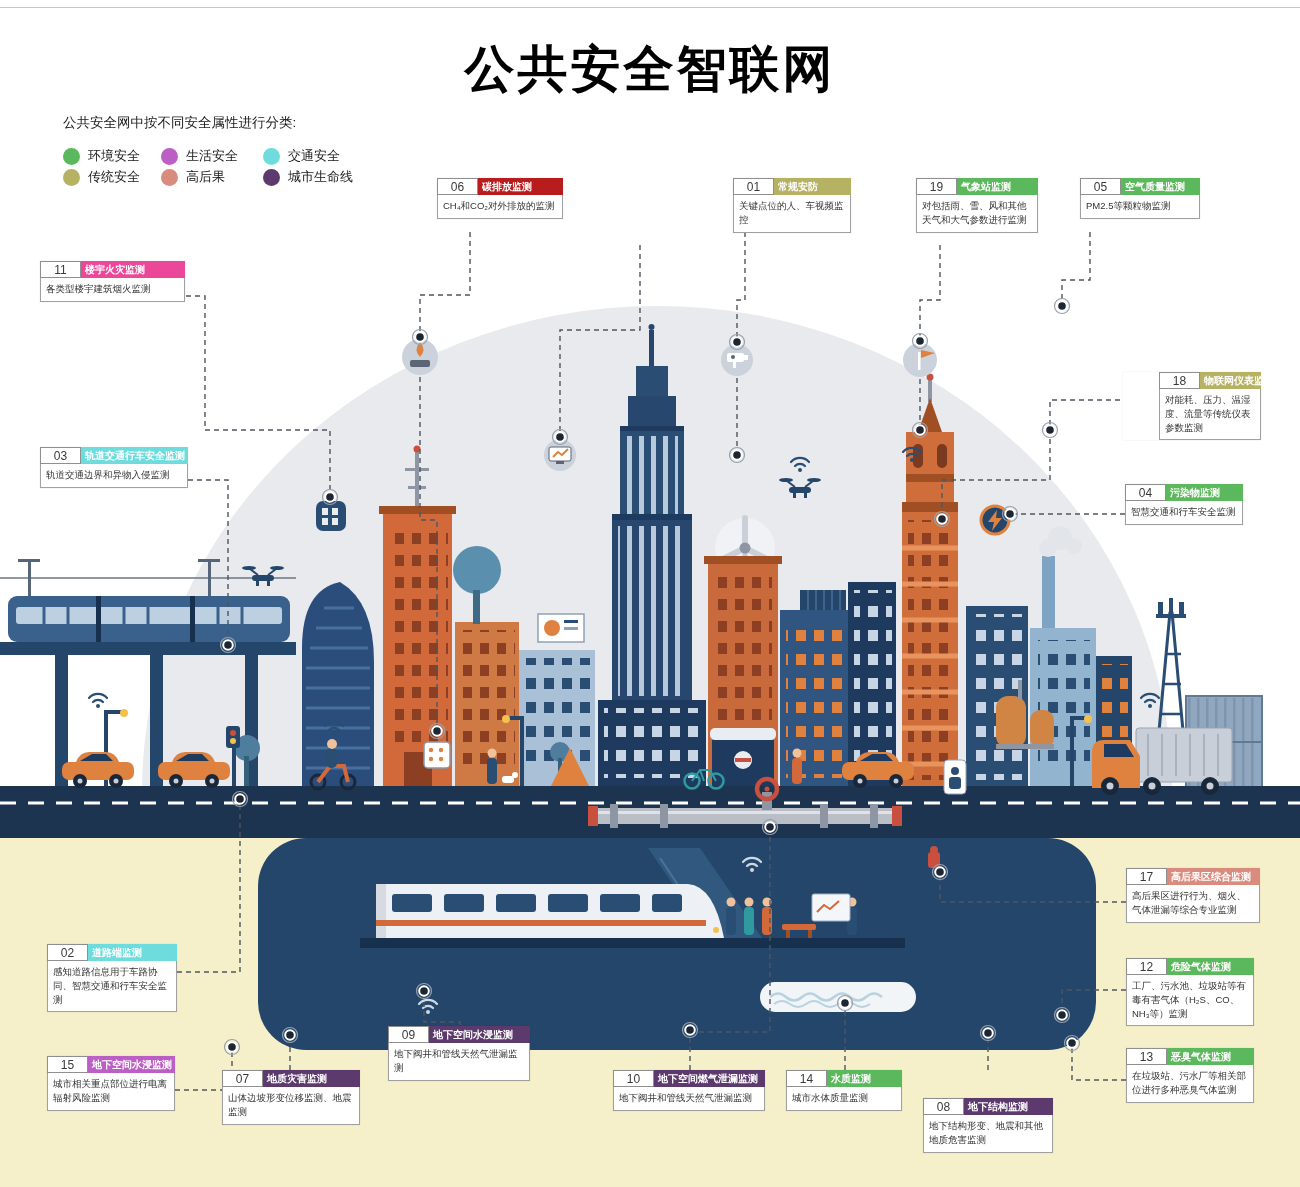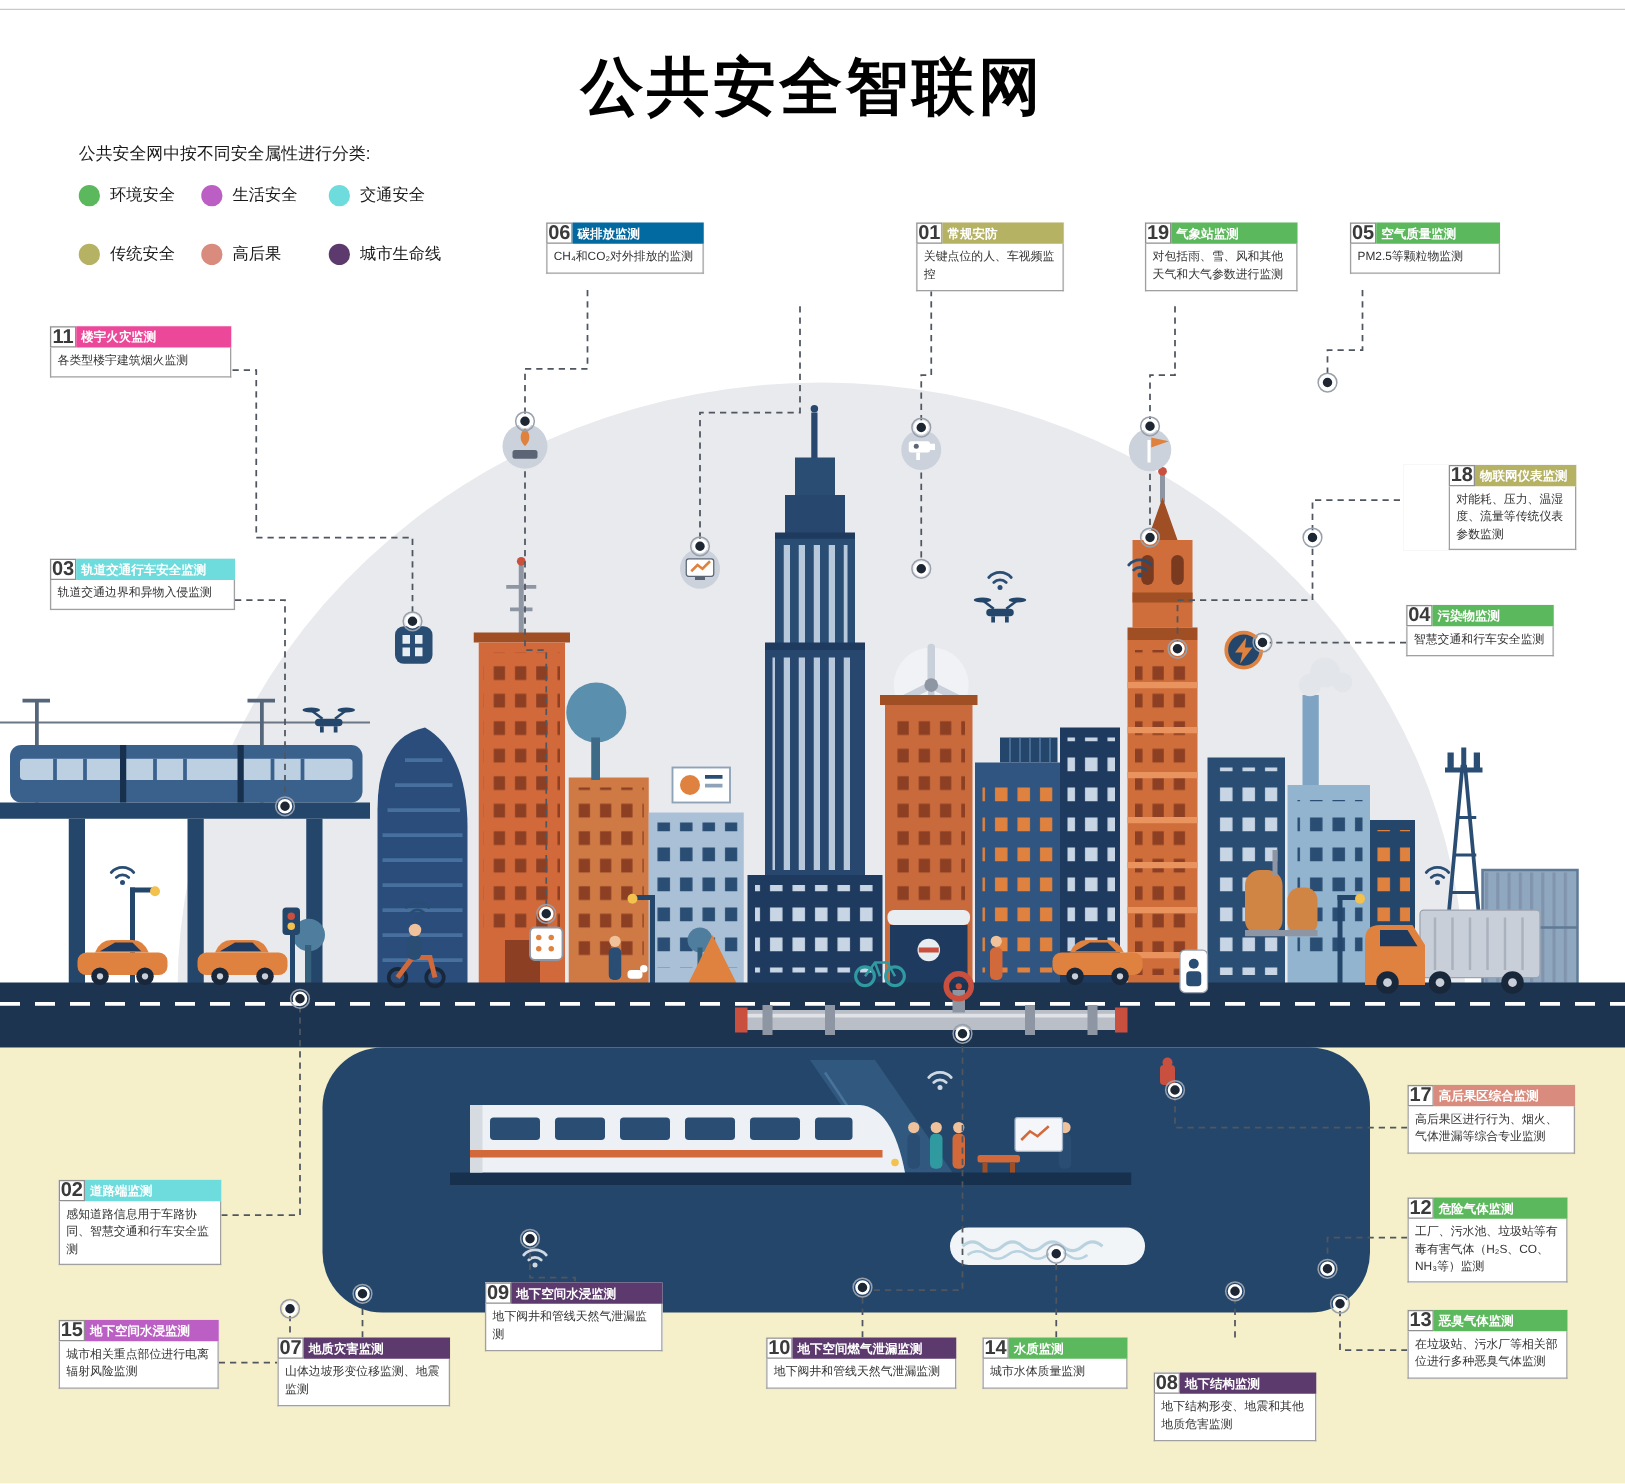--- a/index.html
+++ b/index.html
@@ -4,29 +4,29 @@
 <style>
   * { margin:0; padding:0; box-sizing:border-box; }
   html,body { background:#ffffff; }
   body { font-family:"Liberation Sans","DejaVu Sans",sans-serif; }
   .canvas { position:relative; width:1300px; height:1187px; background:#ffffff; overflow:hidden; }
   .topline { position:absolute; top:7px; left:0; width:100%; height:1px; background:#c9c9c9; }
   .page-title { position:absolute; top:36px; left:0; width:100%; text-align:center;
     font-size:50px; font-weight:bold; letter-spacing:3px; color:#000; }
   .legend { position:absolute; left:63px; top:114px; }
   .legend-intro { font-size:13.5px; color:#1a1a1a; margin-bottom:15px; }
-  .legend-grid { display:grid; grid-template-columns:98px 102px 122px; row-gap:29px; }
+  .legend-grid { display:grid; grid-template-columns:98px 102px 122px; row-gap:3px; }
   .legend-item { display:flex; align-items:center; gap:8px; font-size:13px; color:#1a1a1a; white-space:nowrap; }
   .legend-dot { width:17px; height:17px; border-radius:50%; flex:0 0 auto; }
   #scene { position:absolute; left:0; top:0; }
   #callouts { position:absolute; left:0; top:0; width:100%; height:100%; }
   .callout { position:absolute; font-size:10px; background:#fff; box-shadow:0 0 0 0.5px rgba(0,0,0,0.05); }
   .co-header { display:flex; height:17px; }
-  .co-num { width:21px; background:#fff; border:1px solid #8f8f8f; color:#3a3a3a;
-    font-weight:bold; font-size:16px; display:flex; align-items:center; justify-content:center; }
+  .co-num { width:41px; background:#fff; border:1px solid #8f8f8f; color:#3a3a3a;
+    font-weight:normal; font-size:12px; display:flex; align-items:center; justify-content:center; }
   .co-title { flex:1; color:#fff; font-size:10px; font-weight:bold; display:flex; align-items:center;
     padding:0 4px; white-space:nowrap; overflow:hidden; }
   .co-body { background:#fff; border:1px solid #a0a0a0; border-top:none; padding:4px 5px 5px;
     color:#333; font-size:9.5px; line-height:1.45; }
 </style>
 </head>
 <body>
 
 <div class="canvas">
   <div class="topline"></div>
@@ -546,21 +546,21 @@
       <div class="co-header">
         <span class="co-num">05</span>
         <span class="co-title" style="background: rgb(92, 184, 92); font-family: Liberation Mono, monospace;">空气质量监测</span>
       </div>
       <div class="co-body">PM2.5等颗粒物监测</div>
     </div>
 
     <div class="callout" style="left: 437px; top: 178px; width: 126px;">
       <div class="co-header">
         <span class="co-num">06</span>
-        <span class="co-title" style="background: #0369a1;">碳排放监测</span>
+        <span class="co-title" style="background: #b91c1c;">碳排放监测</span>
       </div>
       <div class="co-body">CH₄和CO₂对外排放的监测</div>
     </div>
 
     <div class="callout" style="left: 222px; top: 1070px; width: 138px;">
       <div class="co-header">
         <span class="co-num">07</span>
         <span class="co-title" style="background: rgb(93, 58, 109);">地质灾害监测</span>
       </div>
       <div class="co-body">山体边坡形变位移监测、地震监测</div>

